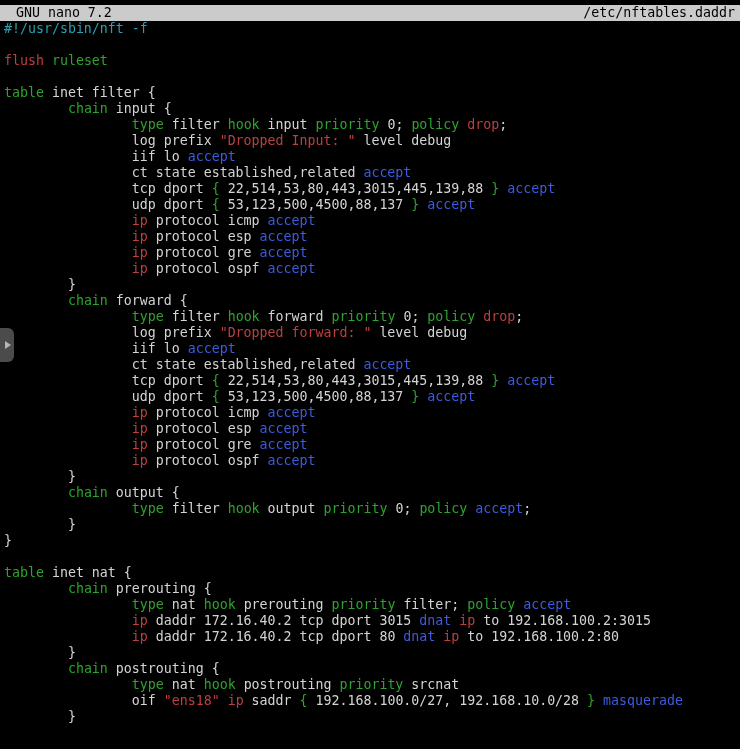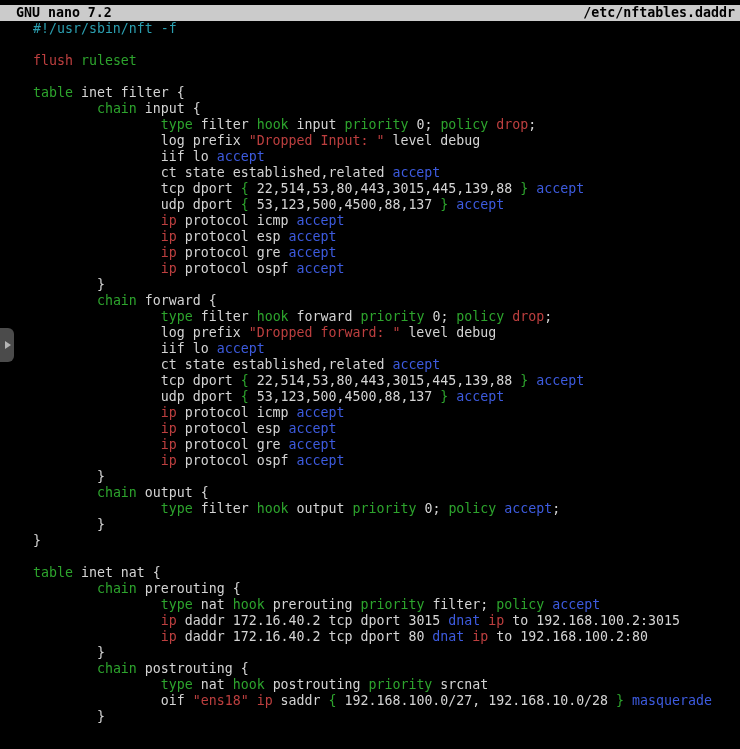--- a/index.html
+++ b/index.html
@@ -19,32 +19,31 @@
   }
   .titlebar {
     position: absolute;
     top: 5px;
     left: 0;
     width: 740px;
     height: 16px;
     display: flex;
     justify-content: space-between;
     align-items: center;
-    font-weight: bold;
+    font-weight: normal;
     white-space: pre;
     box-sizing: border-box;
     padding-right: 5px;
   }
   .code {
     position: absolute;
     top: 21px;
     left: 4px;
     right: 0;
     white-space: pre;
-    margin-left: 29px;
   }
   .line {
     height: 16px;
     white-space: pre;
   }
   .side-toggle {
     position: absolute;
     left: 0;
     top: 328px;
     width: 14px;

